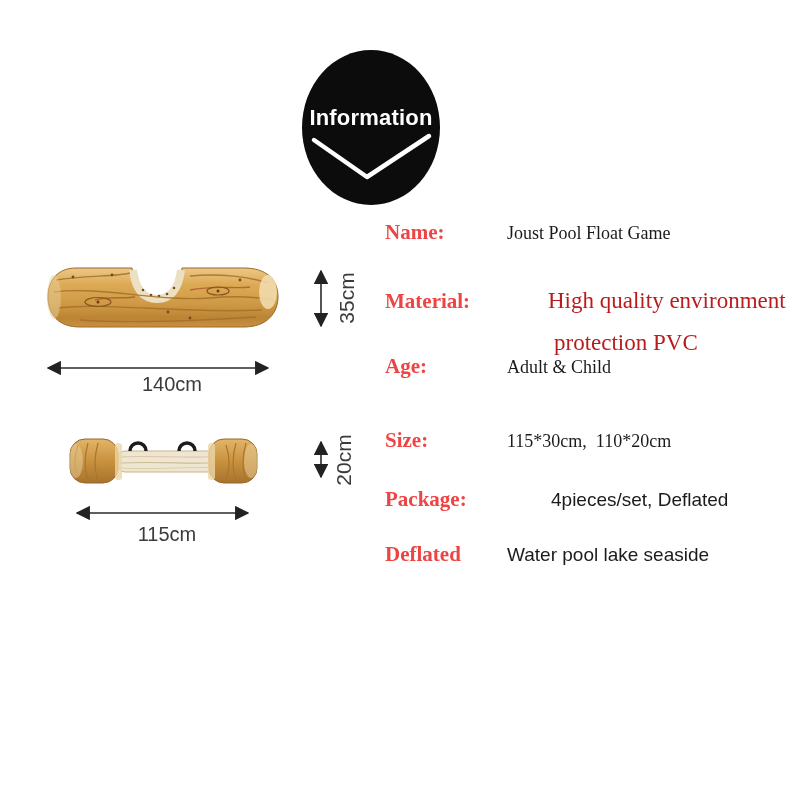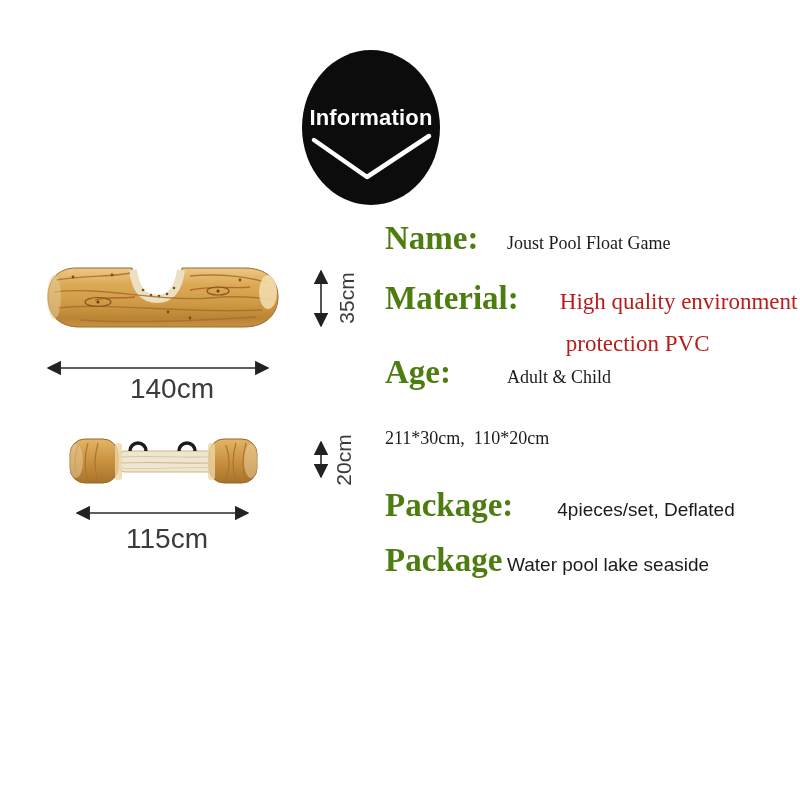--- a/index.html
+++ b/index.html
@@ -10,32 +10,32 @@
   .badge{position:absolute;left:302px;top:50px;width:138px;height:155px;
          background:#0c0c0c;border-radius:50%;}
   .badge-title{position:absolute;left:0;top:55px;width:100%;text-align:center;
                color:#ffffff;font-size:22px;font-weight:700;letter-spacing:0.2px;}
   .badge-chevron{position:absolute;left:0;top:0;width:138px;height:155px;}
 
   
   .figure{position:absolute;}
   .fig1{left:40px;top:250px;width:330px;height:160px;}
   .fig2{left:40px;top:425px;width:330px;height:130px;}
-  .dim-h{position:absolute;width:120px;text-align:center;color:#3b3b3b;font-size:28px;}
+  .dim-h{position:absolute;width:120px;text-align:center;color:#3b3b3b;font-size:20px;}
   .dim-v{position:absolute;width:60px;height:20px;text-align:center;color:#3b3b3b;
          font-size:21px;transform:rotate(-90deg);}
   .fig1 .dim-h{left:72px;top:123px;}
   .fig1 .dim-v{left:275px;top:38px;}
   .fig2 .dim-h{left:67px;top:98px;}
   .fig2 .dim-v{left:272px;top:25px;}
 
   
   .spec-row{position:absolute;left:385px;width:412px;display:flex;align-items:baseline;}
   .spec-label{flex:0 0 122px;font-family:"Liberation Serif",serif;font-weight:700;
-              font-size:33px;color:#4d7c0f;white-space:pre;}
+              font-size:21px;color:#ef4444;white-space:pre;}
   .spec-value{font-family:"Liberation Serif",serif;font-size:18px;color:#1b1b1b;white-space:pre;}
   .spec-value.mono{font-family:Liberation Sans, sans-serif;font-size:19px;}
   .spec-value-block{font-family:"Liberation Serif",serif;font-size:23px;color:#b91c1c;
                     line-height:42px;white-space:pre;}
   .spec-value-block .line2{display:block;padding-left:6px;}
   .row-name{top:220px;} .row-material{top:280px;gap:41px;} .row-age{top:354px;}
   .row-size{top:428px;} .row-package{top:487px;gap:44px;} .row-occasion{top:542px;}
 </style>
 </head>
 <body>
@@ -157,25 +157,26 @@
     </div>
     <div class="spec-row row-material">
       <span class="spec-label">Material:</span>
       <span class="spec-value-block"><span>High quality environment</span><span class="line2">protection PVC</span></span>
     </div>
     <div class="spec-row row-age">
       <span class="spec-label">Age:</span>
       <span class="spec-value">Adult &amp; Child</span>
     </div>
     <div class="spec-row row-size">
-      <span class="spec-value">211*30cm,  110*20cm</span>
+      <span class="spec-label">Size:</span>
+      <span class="spec-value">115*30cm,  110*20cm</span>
     </div>
     <div class="spec-row row-package">
       <span class="spec-label">Package:</span>
       <span class="spec-value mono">4pieces/set, Deflated</span>
     </div>
     <div class="spec-row row-occasion">
-      <span class="spec-label">Package</span>
+      <span class="spec-label">Deflated</span>
       <span class="spec-value mono">Water pool lake seaside</span>
     </div>
   </div>
 
 </div>
 
 </body></html>

